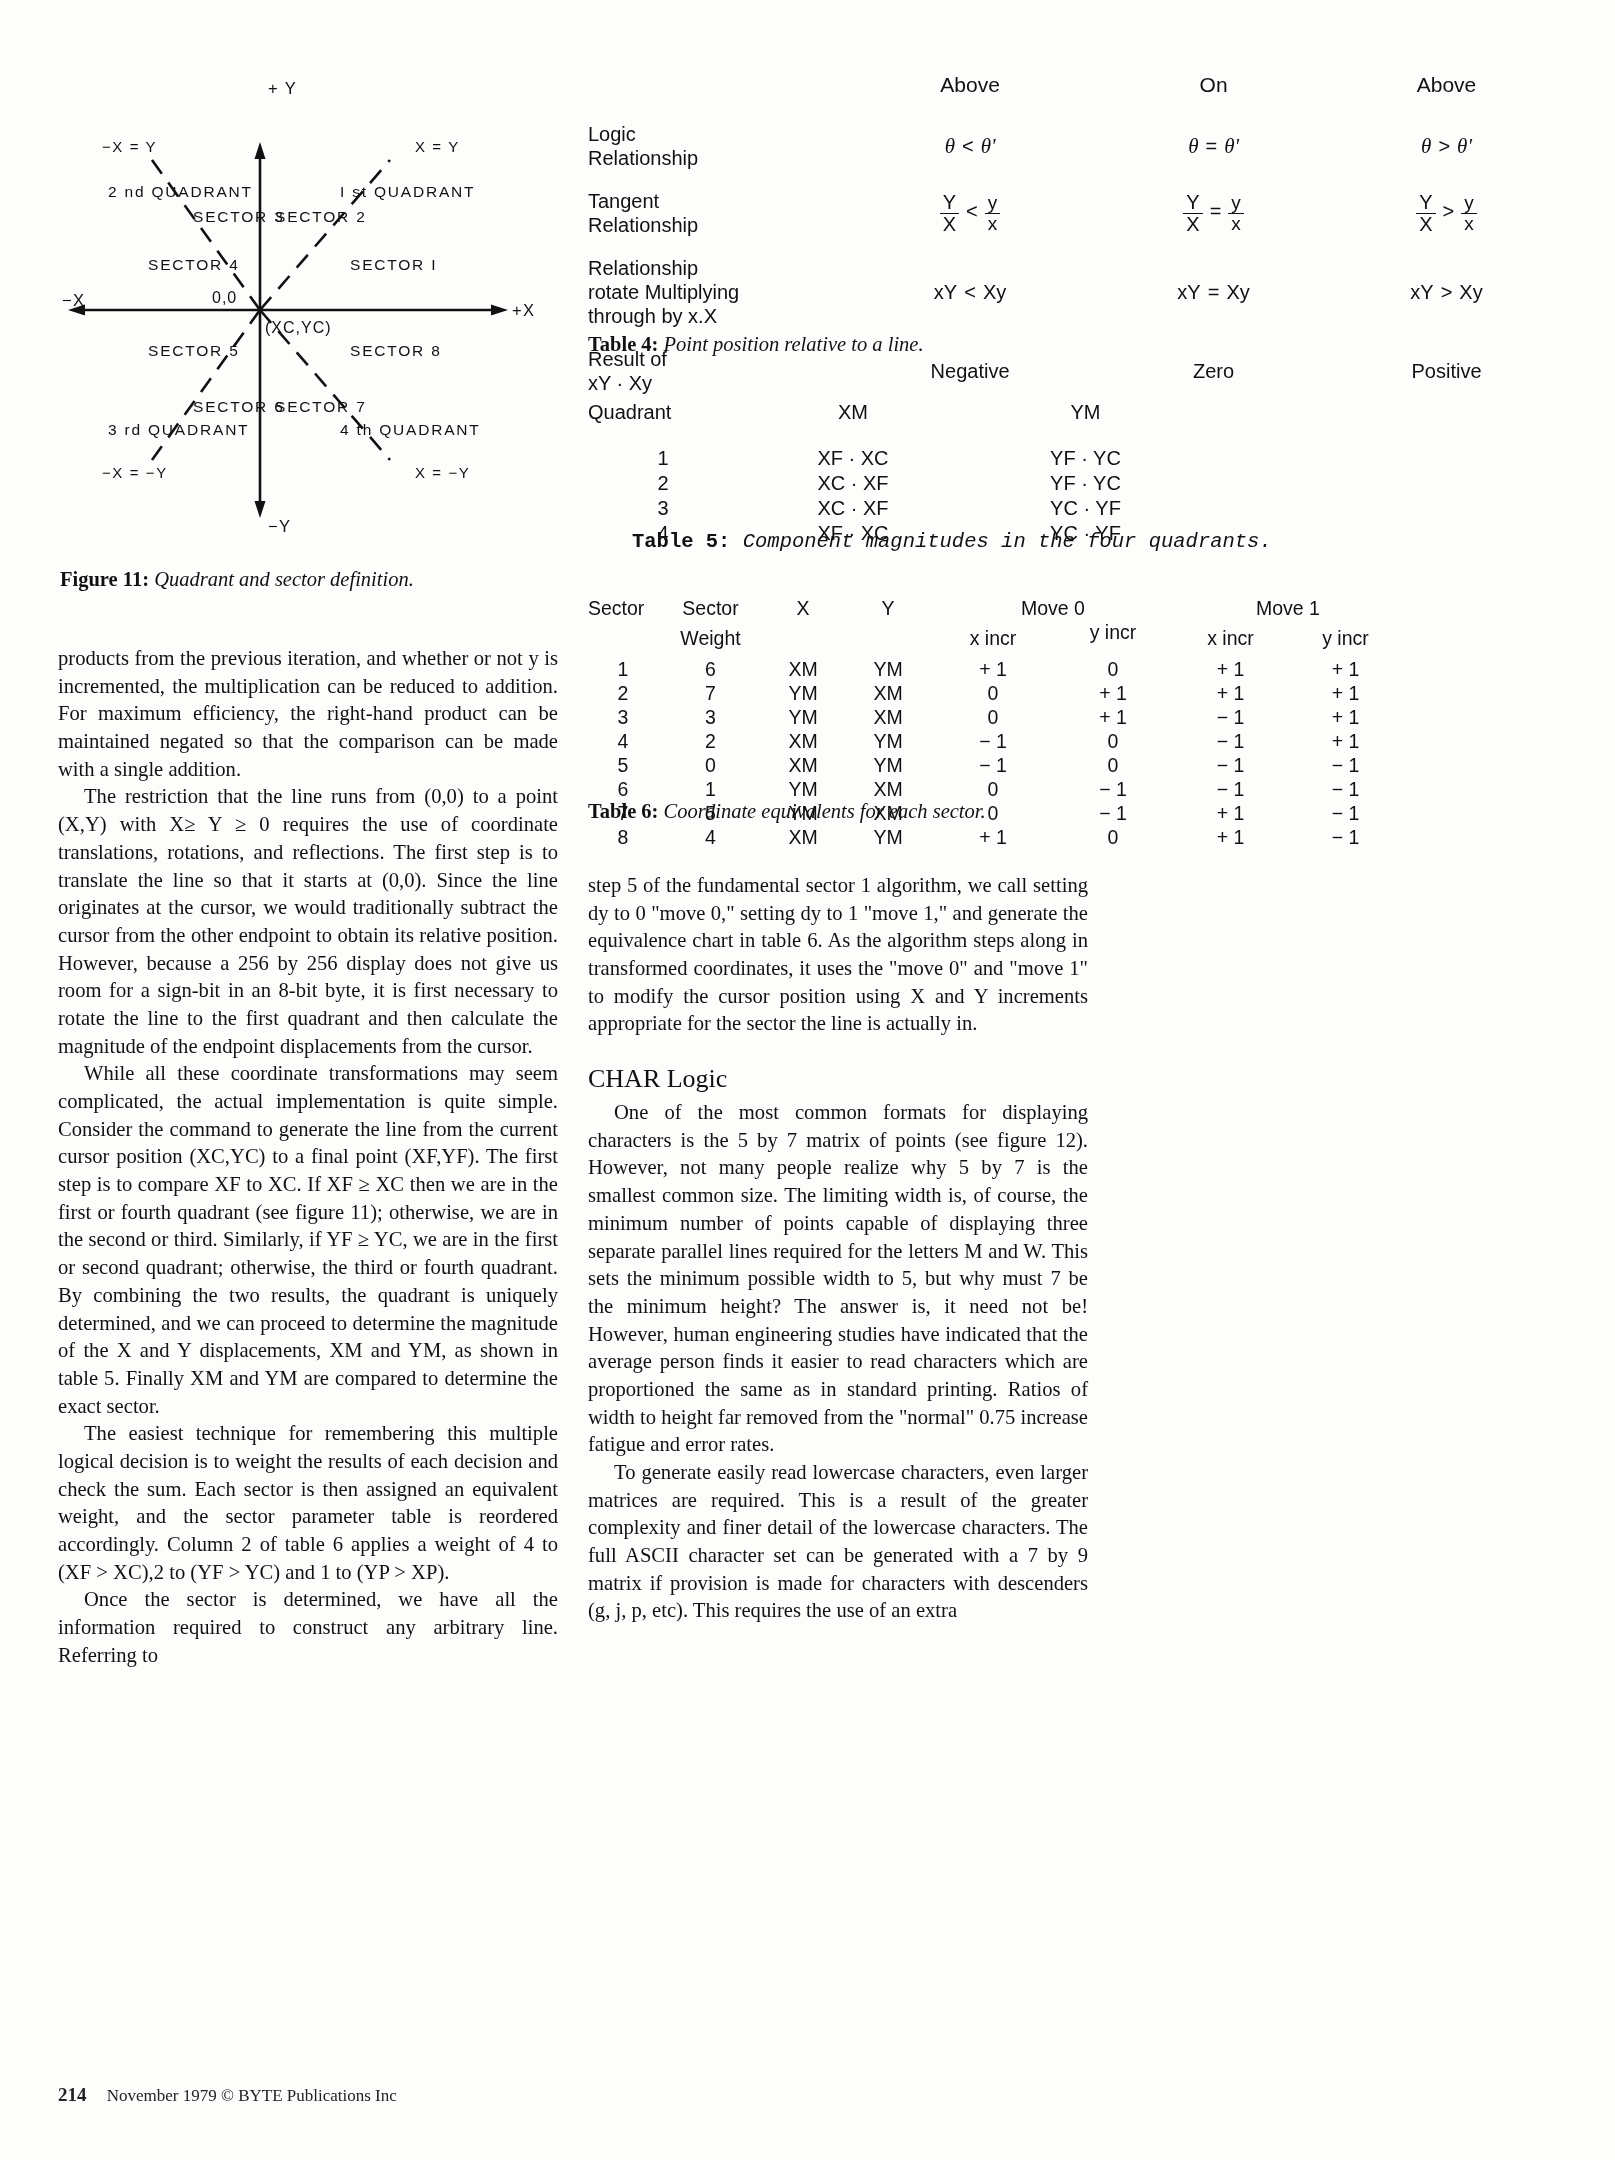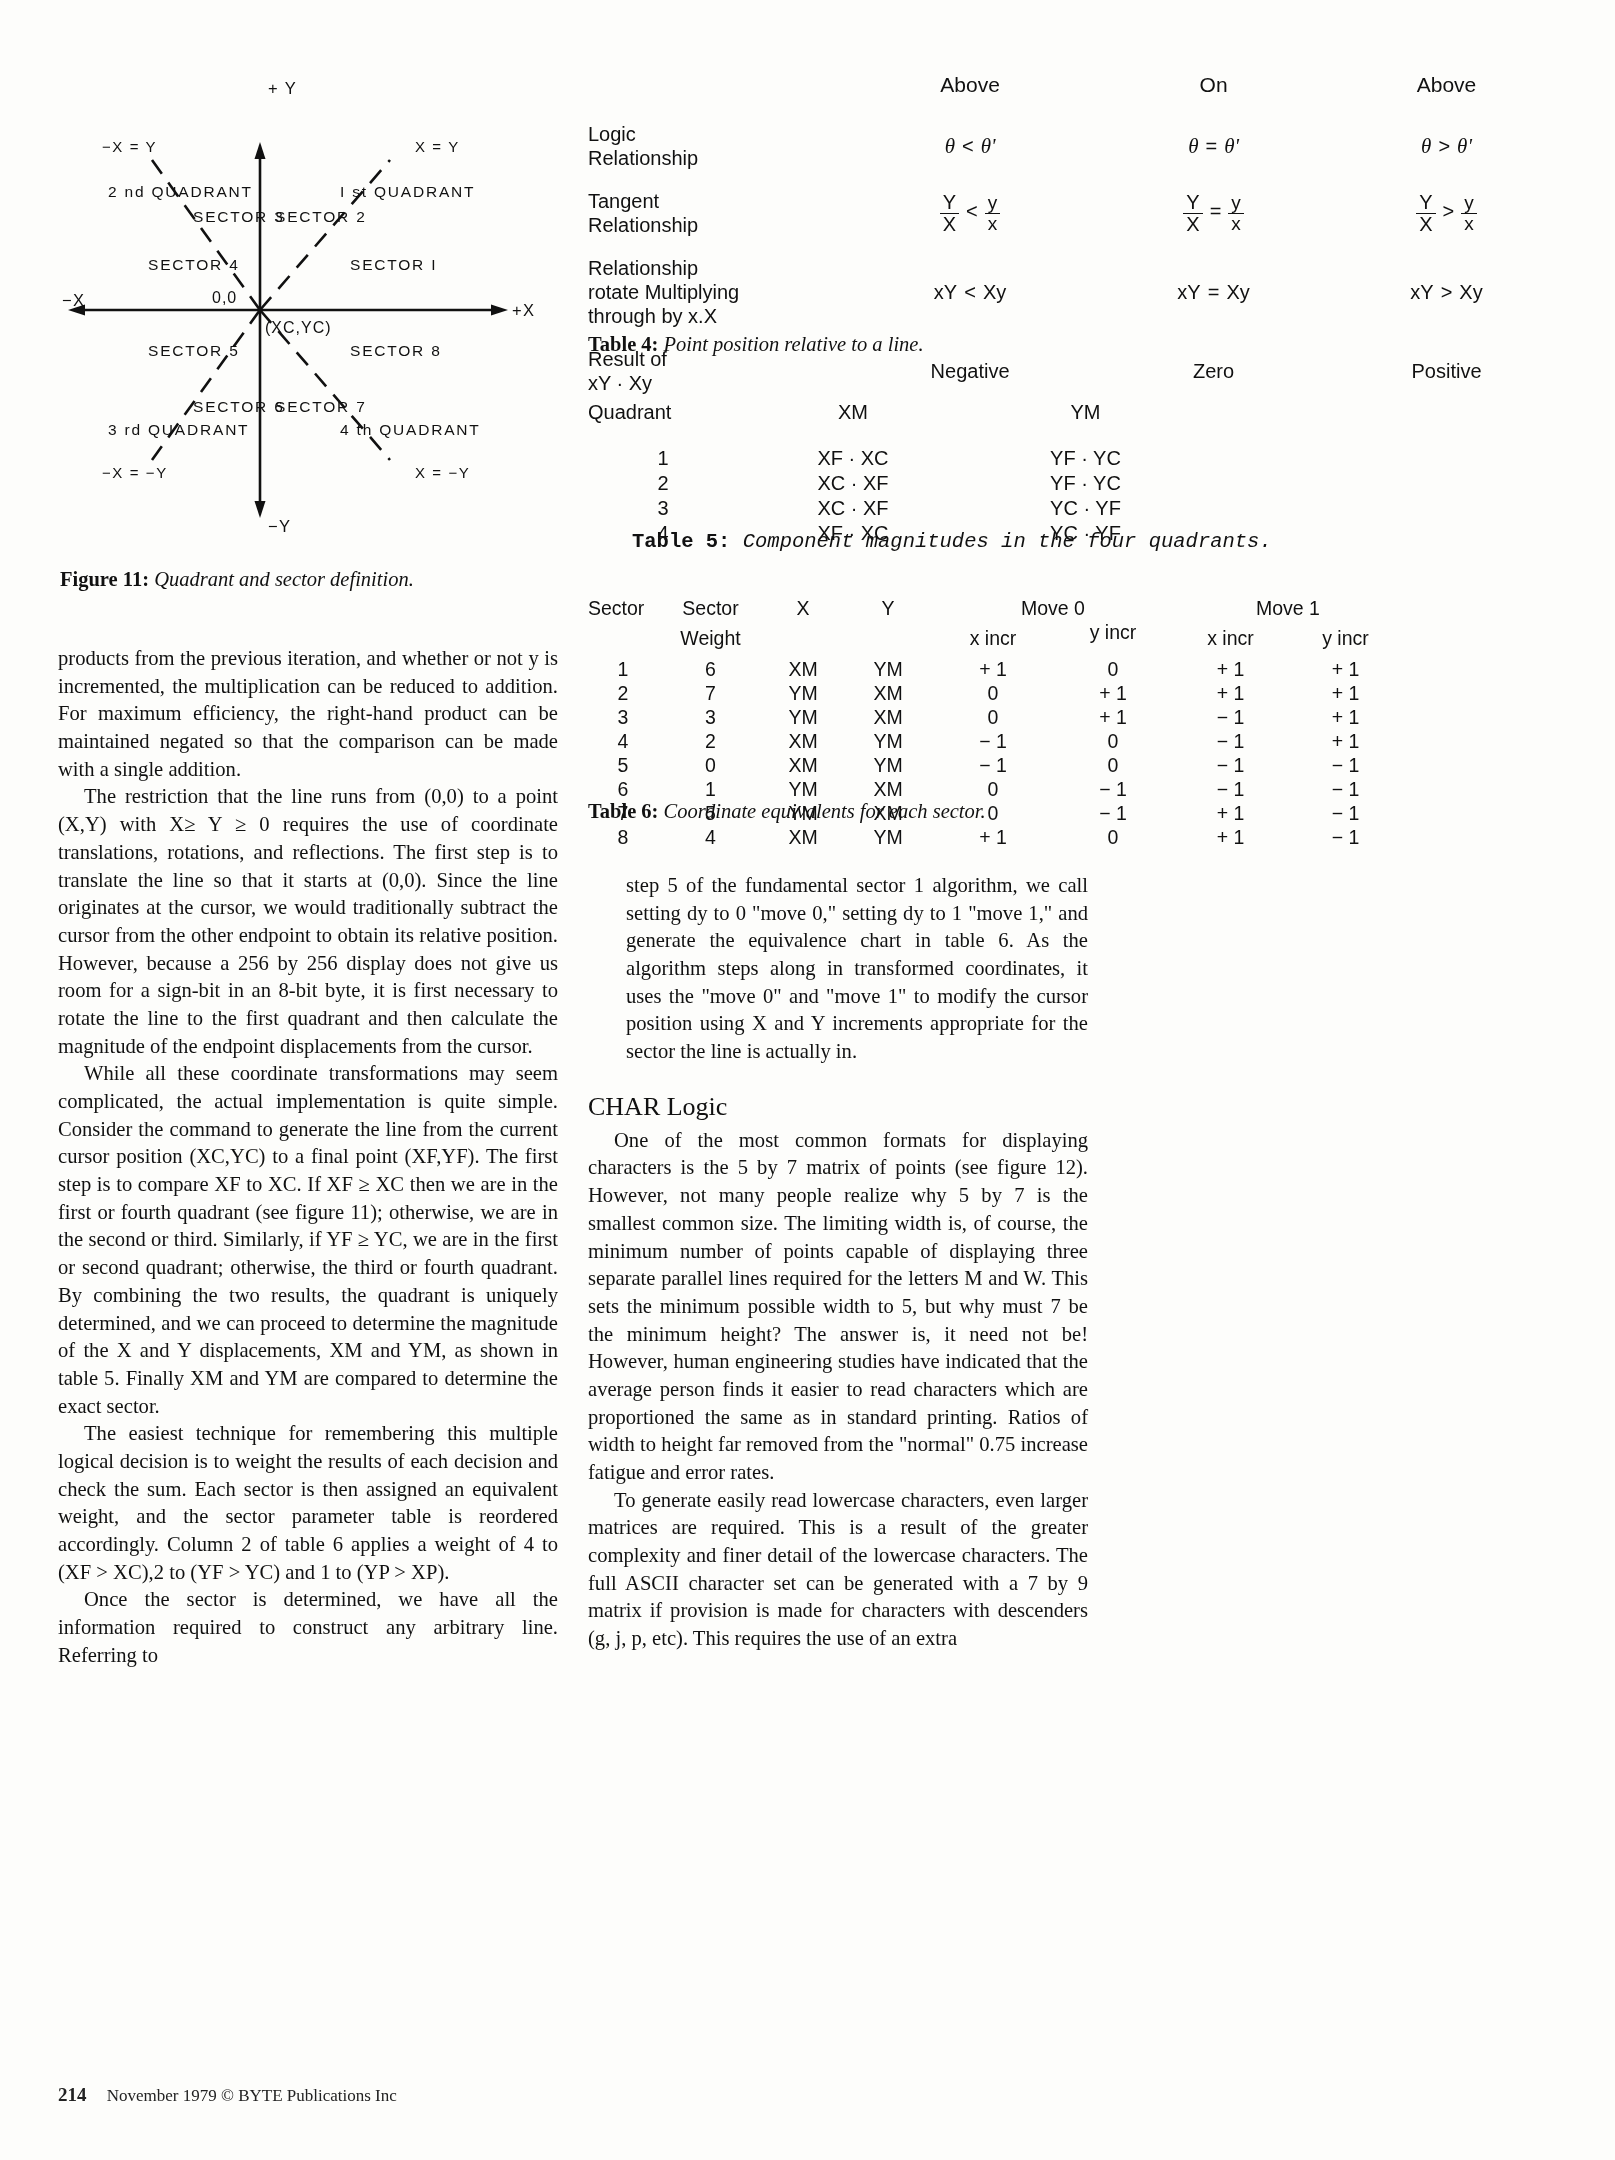--- a/index.html
+++ b/index.html
@@ -368,21 +368,21 @@
     </tbody>
       </table>
   </div>
 
   <div id="t6cap" class="tcap">
     <b>Table 6:</b>
     <span>Coordinate equivalents for each sector.</span>
   </div>
 
   <div id="rightcol">
-    <p class="noind" style="text-indent:0;margin-left:38px;">step 5 of the fundamental sector 1 algorithm, we call setting dy to 0 "move 0," setting dy to 1 "move 1," and generate the equivalence chart in table 6. As the algorithm steps along in transformed coordinates, it uses the "move 0" and "move 1" to modify the cursor position using X and Y increments appropriate for the sector the line is actually in.</p>
+    <p class="noind" style="text-indent:0;">step 5 of the fundamental sector 1 algorithm, we call setting dy to 0 "move 0," setting dy to 1 "move 1," and generate the equivalence chart in table 6. As the algorithm steps along in transformed coordinates, it uses the "move 0" and "move 1" to modify the cursor position using X and Y increments appropriate for the sector the line is actually in.</p>
     <h2>CHAR Logic</h2>
     <p>One of the most common formats for displaying characters is the 5 by 7 matrix of points (see figure 12). However, not many people realize why 5 by 7 is the smallest common size. The limiting width is, of course, the minimum number of points capable of displaying three separate parallel lines required for the letters M and W. This sets the minimum possible width to 5, but why must 7 be the minimum height? The answer is, it need not be! However, human engineering studies have indicated that the average person finds it easier to read characters which are proportioned the same as in standard printing. Ratios of width to height far removed from the "normal" 0.75 increase fatigue and error rates.</p>
     <p>To generate easily read lowercase characters, even larger matrices are required. This is a result of the greater complexity and finer detail of the lowercase characters. The full ASCII character set can be generated with a 7 by 9 matrix if provision is made for characters with descenders (g, j, p, etc). This requires the use of an extra</p>
   </div>
 
   <div id="footer">
     <span class="pg">214</span>
     <span>November 1979 © BYTE Publications Inc</span>
   </div>
 

